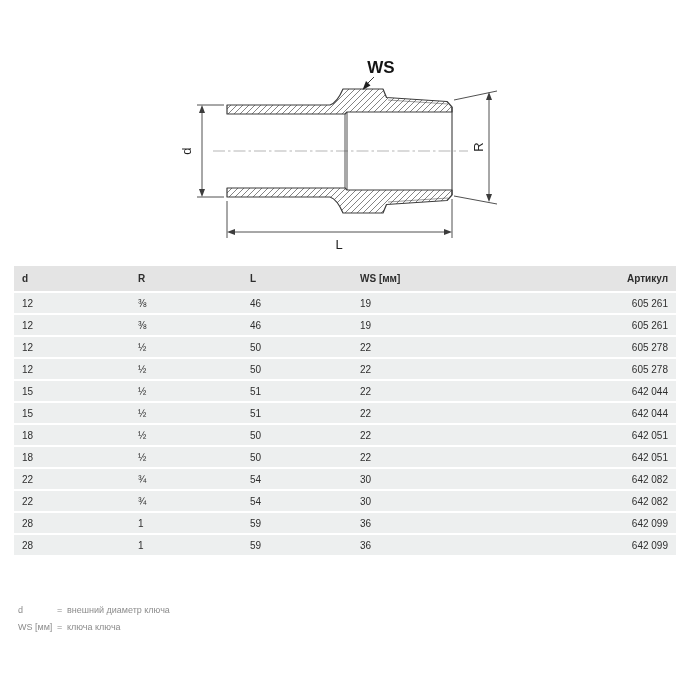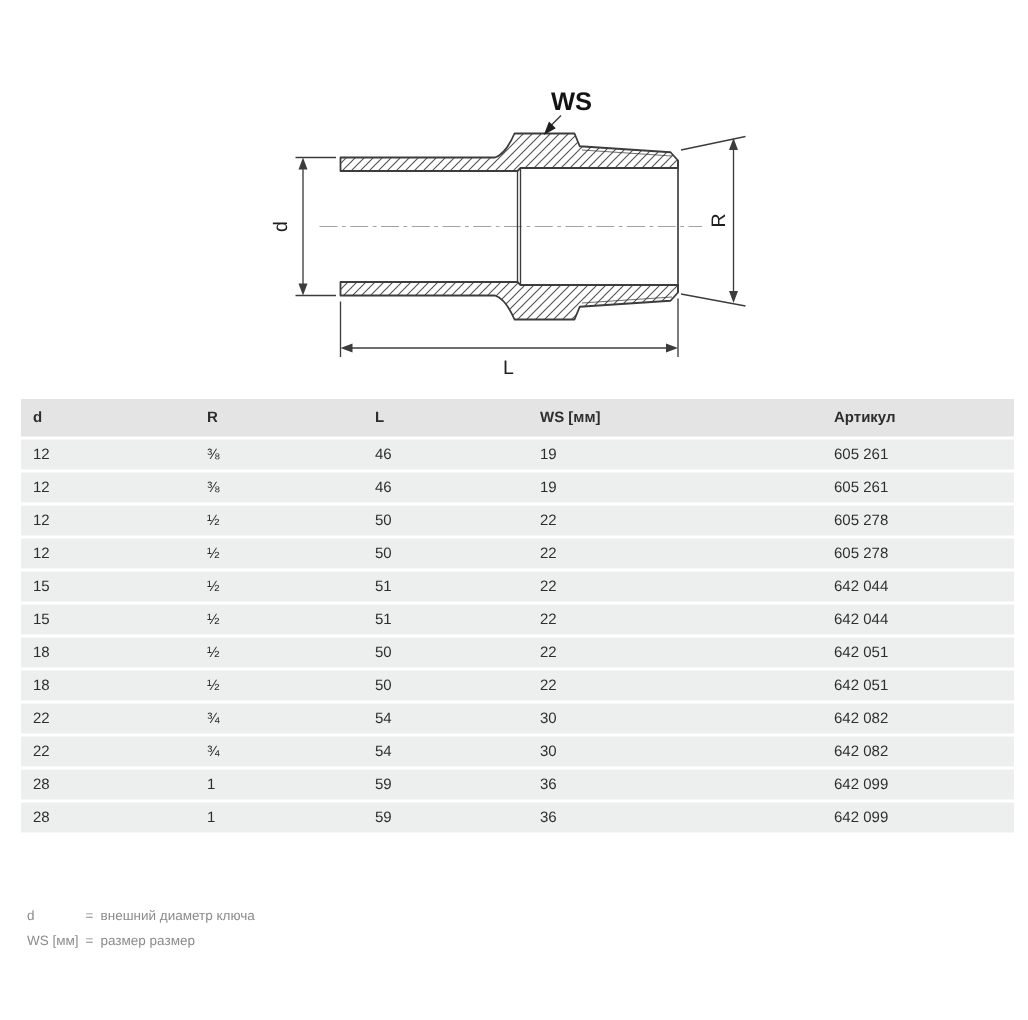--- a/index.html
+++ b/index.html
@@ -14,21 +14,21 @@
     font-size:10px;table-layout:fixed;
   }
   .dim-table th{
     background:#e4e4e4;height:25px;text-align:left;font-weight:bold;
     padding:0 0 0 8px;vertical-align:middle;color:#2e2e2e;
   }
   .dim-table td{
     background:#edefef;height:20px;text-align:left;
     padding:0 0 0 8px;vertical-align:middle;color:#2e2e2e;
   }
-  .dim-table th.num-right,.dim-table td.num-right{text-align:left;padding:0 8px 0 0;}
+  .dim-table th.num-right,.dim-table td.num-right{text-align:right;padding:0 8px 0 0;}
   .col-d{width:116px}.col-r{width:112px}.col-l{width:110px}.col-ws{width:auto}.col-art{width:120px}
   .footnotes{position:absolute;left:18px;top:602px;font-size:9px;color:#8c8c8c;}
   .fn-row{display:flex;line-height:17px;}
   .fn-term{width:39px;}
   .fn-eq{width:10px;}
   .fn-def{}
 </style>
 </head>
 <body>
 
@@ -189,17 +189,17 @@
 
   <div class="footnotes">
       <div class="fn-row">
         <span class="fn-term">d</span>
         <span class="fn-eq">=</span>
         <span class="fn-def">внешний диаметр ключа</span>
       </div>
       <div class="fn-row">
         <span class="fn-term">WS [мм]</span>
         <span class="fn-eq">=</span>
-        <span class="fn-def">размер размер</span>
+        <span class="fn-def">ключа ключа</span>
       </div>
     </div>
 
 </div>
 
 </body></html>

